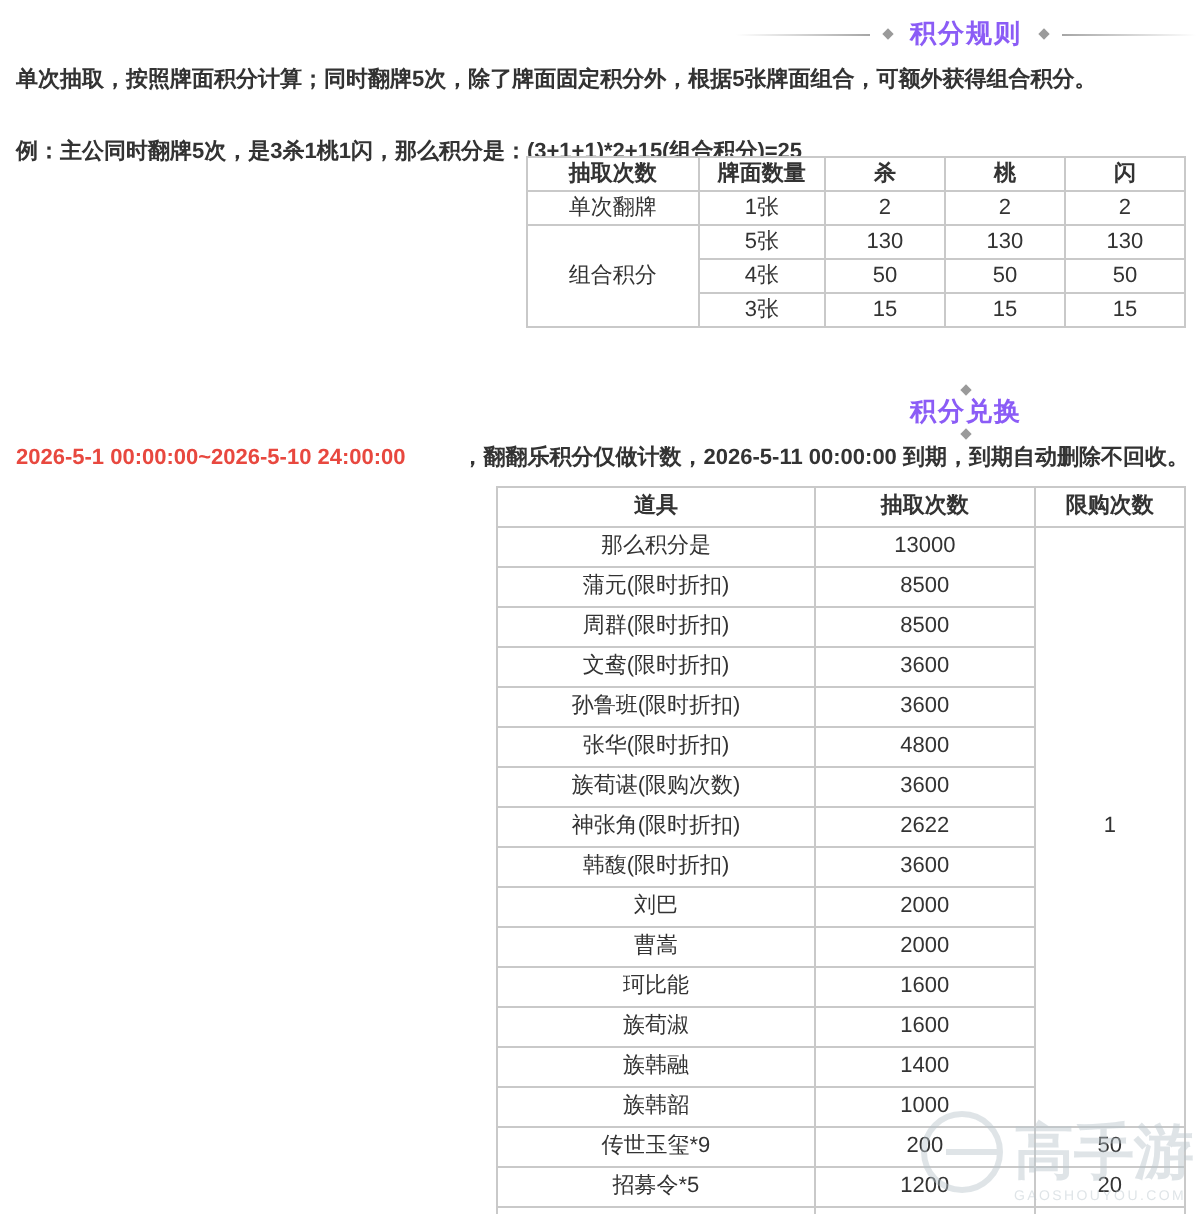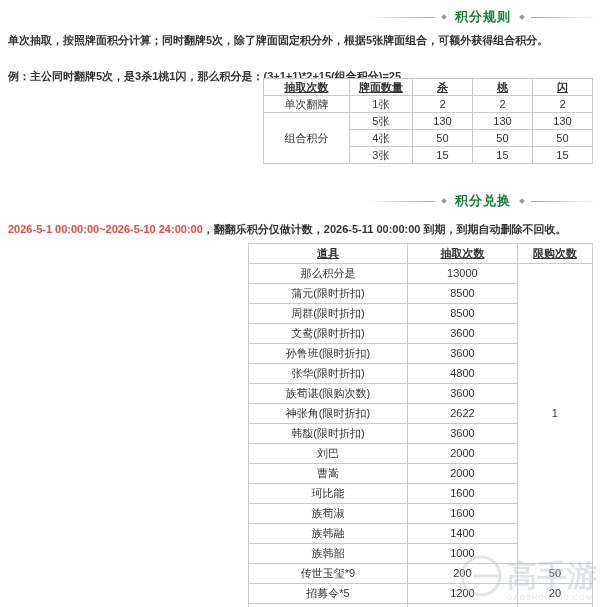--- a/index.html
+++ b/index.html
@@ -38,21 +38,21 @@
     width: 4px;
     height: 4px;
     background: #9a9a9a;
     transform: rotate(45deg);
     margin: 0 7px;
     flex: 0 0 auto;
   }
   .section-header .sh-title {
     font-size: 13px;
     font-weight: bold;
-    color: #15803d;
+    color: #8b5cf6;
     letter-spacing: 1px;
     white-space: nowrap;
     flex: 0 0 auto;
     padding: 0 2px;
   }
 
   
   .para {
     position: absolute;
     left: 8px;
@@ -60,40 +60,40 @@
     line-height: 20px;
     color: #333333;
     white-space: nowrap;
     font-weight: bold;
   }
   .para.red {
     color: #e8483f;
   }
   .para .blacktail {
     color: #333333;
+    padding-left: 28px;
   }
 
   
   table {
     position: absolute;
     border-collapse: collapse;
     font-size: 11px;
     color: #333333;
     background: #ffffff;
   }
   table td, table th {
     border: 1px solid #c9c9c9;
     text-align: center;
     vertical-align: middle;
     font-weight: normal;
     padding: 0;
   }
   table th {
     font-weight: bold;
-    text-decoration: underline;
   }
 
   
   #rules-table {
     left: 263px;
     top: 78px;
     width: 330px;
   }
   #rules-table th, #rules-table td {
     height: 16px;
@@ -174,21 +174,21 @@
     </tr>
     <tr>
       <td>3张</td>
       <td>15</td>
       <td>15</td>
       <td>15</td>
     </tr>
   </tbody>
 </table>
 
-<div class="section-header" id="exchange-header" style="top:192px;">
+<div class="section-header" id="exchange-header" style="top:192px;flex-direction:column;">
   <span class="rule-line"></span>
   <span class="diamond"></span>
   <span class="sh-title">积分兑换</span>
   <span class="diamond"></span>
   <span class="rule-line right"></span>
 </div>
 
 <div class="para red" style="top:219px;">
   <span>2026-5-1 00:00:00~2026-5-10 24:00:00</span><span class="blacktail">，翻翻乐积分仅做计数，2026-5-11 00:00:00 到期，到期自动删除不回收。</span>
 </div>

